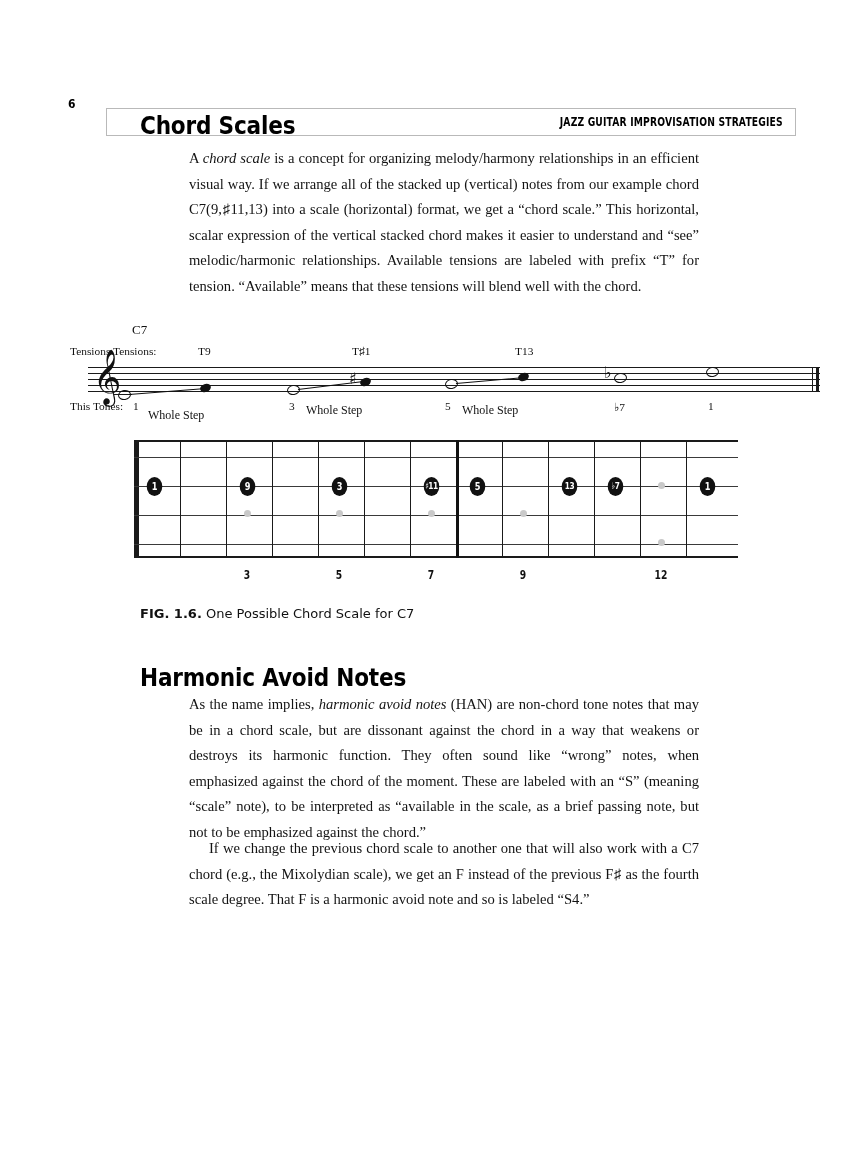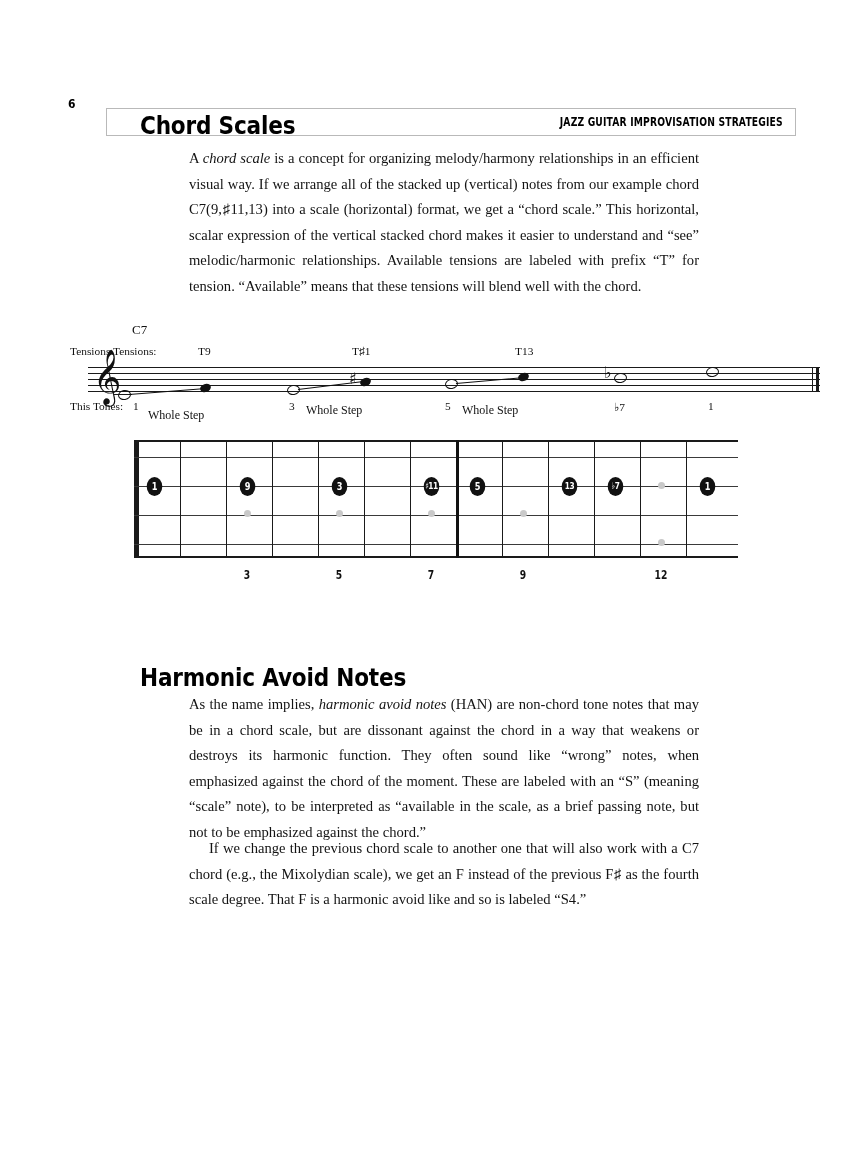--- a/index.html
+++ b/index.html
@@ -282,20 +282,21 @@
     <div class="fdot narrow" style="left:472px; top:37px;">♭7</div>
     <div class="fdot" style="left:564px; top:37px;">1</div>
 
     <div class="fretnum" style="left:98px;  top:128px;">3</div>
     <div class="fretnum" style="left:190px; top:128px;">5</div>
     <div class="fretnum" style="left:282px; top:128px;">7</div>
     <div class="fretnum" style="left:374px; top:128px;">9</div>
     <div class="fretnum" style="left:512px; top:128px;">12</div>
   </div>
 
+  <div class="figcap"><b>FIG. 1.6.</b><span> One Possible Chord Scale for C7</span></div>
 
   <h1 class="sec" id="h-han">Harmonic Avoid Notes</h1>
 
   <p class="para" id="p2"><span>As the name implies, </span><i>harmonic avoid notes</i><span> (HAN) are non-chord tone notes that may be in a chord scale, but are dissonant against the chord in a way that weakens or destroys its harmonic function. They often sound like “wrong” notes, when emphasized against the chord of the moment. These are labeled with an “S” (meaning “scale” note), to be interpreted as “available in the scale, as a brief passing note, but not to be emphasized against the chord.”</span></p>
 
-  <p class="para" id="p3">If we change the previous chord scale to another one that will also work with a C7 chord (e.g., the Mixolydian scale), we get an F instead of the previous F♯ as the fourth scale degree. That F is a harmonic avoid like and so is labeled “S4.”</p>
+  <p class="para" id="p3">If we change the previous chord scale to another one that will also work with a C7 chord (e.g., the Mixolydian scale), we get an F instead of the previous F♯ as the fourth scale degree. That F is a harmonic avoid note and so is labeled “S4.”</p>
 
 </div>
 
 </body></html>

